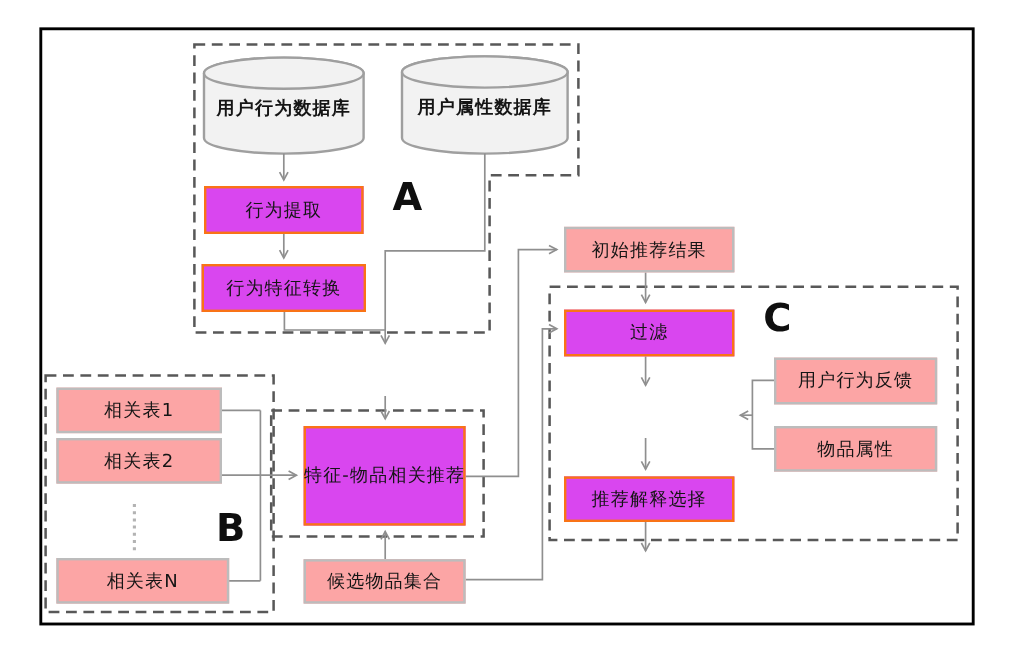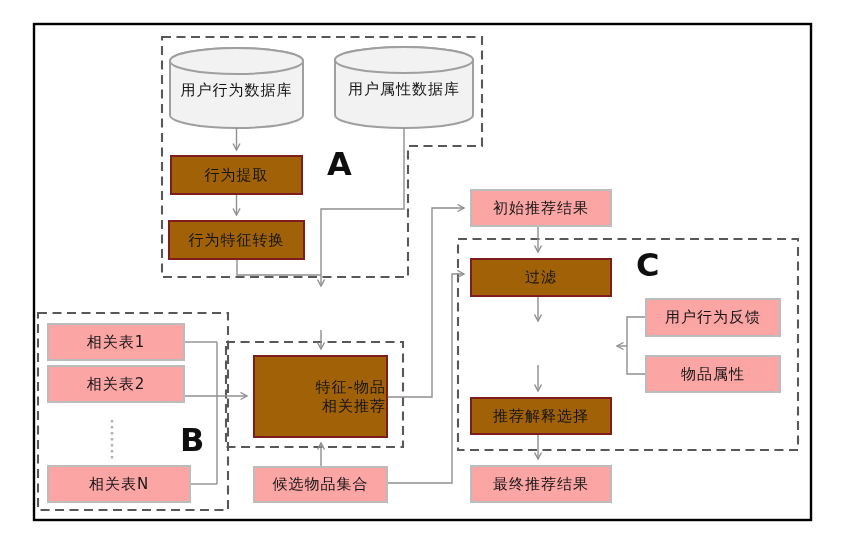--- a/index.html
+++ b/index.html
@@ -9,23 +9,23 @@
     overflow:hidden;
   }
   #flow-svg { position:absolute; left:0; top:0; }
   .node {
     position:absolute; box-sizing:border-box;
     display:flex; align-items:center; justify-content:center;
     font-size:15px; color:#151515; text-align:center; line-height:1.25;
     letter-spacing:1px; white-space:nowrap;
   }
   .light { background:#fca5a5; border:2px solid #bcbcbc; }
-  .dark  { background:#a16207; border:2px solid #7f1d1d; }
-  .plain { background:transparent; border:none; }
-  .two-line { flex-direction:column;align-items:flex-end; }
+  .dark  { background:#d946ef; border:2px solid #f97316; }
+  .plain { background:transparent; border:none;font-weight:bold; }
+  .two-line { flex-direction:row; }
   .section-letter {
     position:absolute; font-size:32px; font-weight:bold; color:#0f0f0f;
     font-family:"DejaVu Sans","Liberation Sans",sans-serif; line-height:1;
   }
 </style>
 </head>
 <body>
 
 <div id="canvas">
 
@@ -88,21 +88,20 @@
   </div>
   <div class="node light" style="left:253px;top:466px;width:135px;height:37px">候选物品集合</div>
 
   <div class="node light" style="left:47px;top:323px;width:138px;height:38px">相关表1</div>
   <div class="node light" style="left:47px;top:365px;width:138px;height:38px">相关表2</div>
   <div class="node light" style="left:47px;top:465px;width:144px;height:38px">相关表N</div>
 
   <div class="node light" style="left:470px;top:189px;width:142px;height:38px">初始推荐结果</div>
   <div class="node dark" style="left:470px;top:258px;width:142px;height:39px">过滤</div>
   <div class="node dark" style="left:470px;top:397px;width:142px;height:38px">推荐解释选择</div>
-  <div class="node light" style="left:470px;top:465px;width:142px;height:38px">最终推荐结果</div>
   <div class="node light" style="left:645px;top:298px;width:136px;height:39px">用户行为反馈</div>
   <div class="node light" style="left:645px;top:355px;width:136px;height:38px">物品属性</div>
 
   <div class="section-letter" style="left:327px;top:148px">A</div>
   <div class="section-letter" style="left:180px;top:424px">B</div>
   <div class="section-letter" style="left:636px;top:249px">C</div>
 
 </div>
 
 </body></html>

